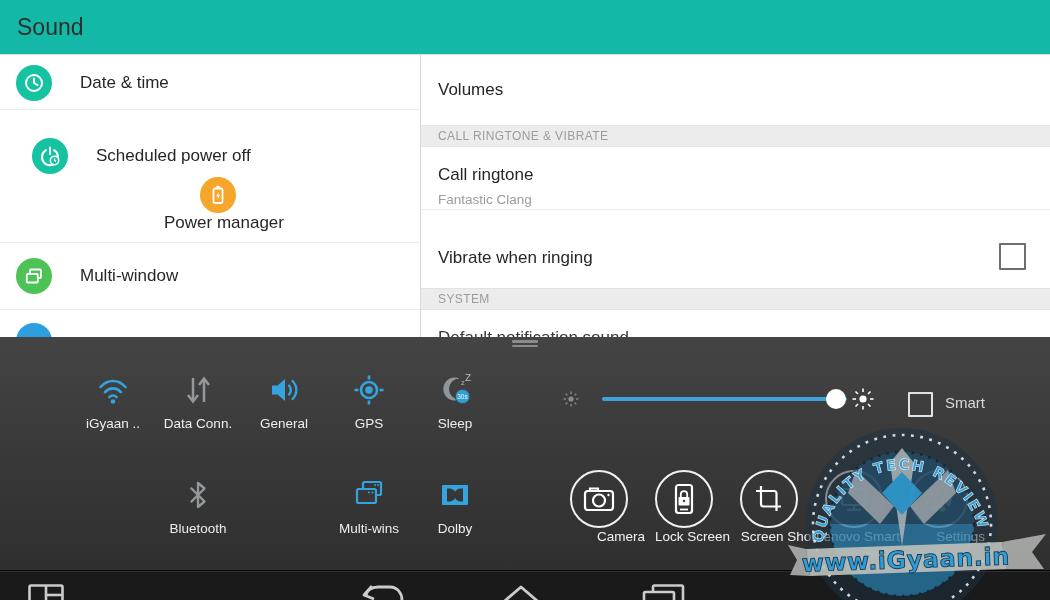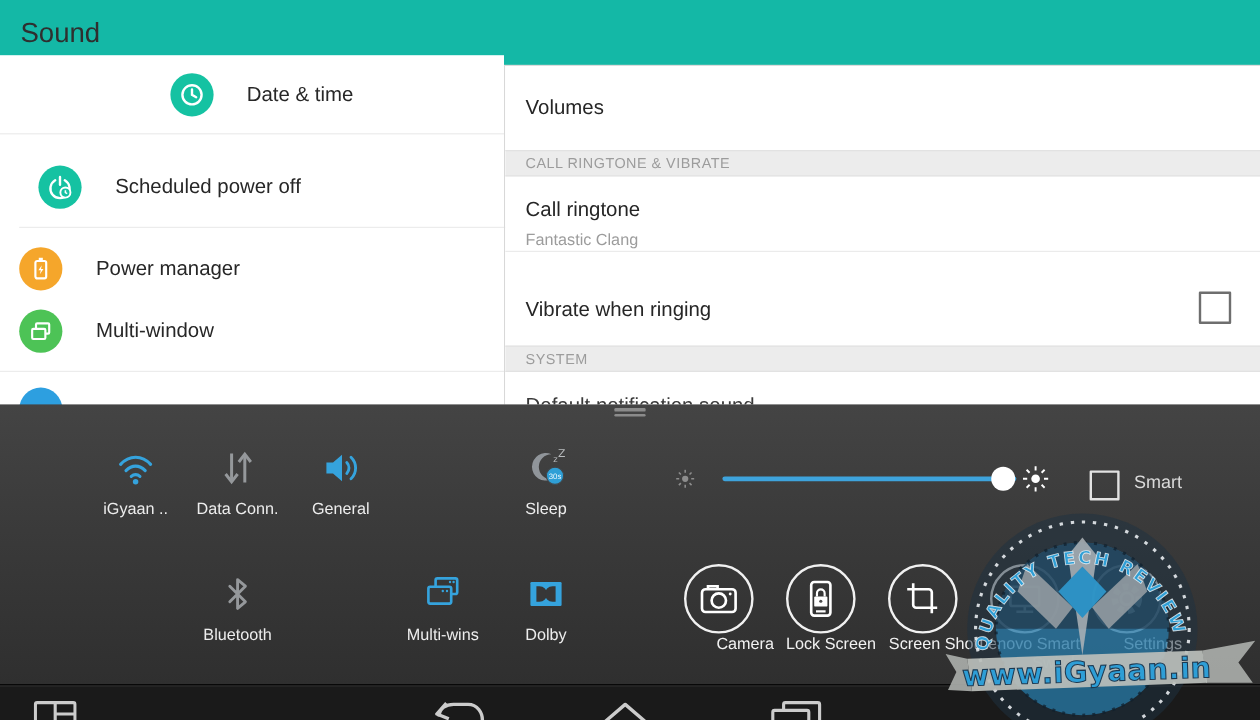--- a/index.html
+++ b/index.html
@@ -58,21 +58,21 @@
 </style>
 </head>
 <body>
 
 <div id="screen">
 
   <div class="hdr">
     <div class="title">Sound</div>
   </div>
 
-  <div class="lrow" style="top:46px;height:66px;justify-content:center;">
+  <div class="lrow" style="top:56px;height:54px;">
     <span class="licon" style="background:#15c2a2;">
       <svg width="22" height="22" viewBox="0 0 22 22">
           <circle cx="11" cy="11" r="8" fill="none" stroke="#fff" stroke-width="2"></circle>
           <path d="M11 6.5 V11 L14.5 13" stroke="#fff" stroke-width="2" fill="none" stroke-linecap="round"></path>
         </svg>
     </span>
     <span class="llabel">Date &amp; time</span>
   </div>
 
   <div class="lrow" style="top:123px;height:67px;margin-left:16px;">
@@ -80,21 +80,21 @@
       <svg width="22" height="22" viewBox="0 0 22 22">
         <path d="M7 5.2 A8 8 0 1 0 15 5.2" fill="none" stroke="#fff" stroke-width="2" stroke-linecap="round"></path>
         <line x1="11" y1="2.5" x2="11" y2="9" stroke="#fff" stroke-width="2" stroke-linecap="round"></line>
         <circle cx="15.5" cy="15.5" r="4.2" fill="#15c2a2" stroke="#fff" stroke-width="1.6"></circle>
         <path d="M15.5 13.6 V15.5 L17 16.4" stroke="#fff" stroke-width="1.3" fill="none"></path>
       </svg>
     </span>
     <span class="llabel">Scheduled power off</span>
   </div>
 
-  <div class="lrow" style="top:191px;height:66px;">
+  <div class="lrow" style="top:177px;height:66px;flex-direction:column;">
     <span class="licon" style="background:#f5a62b;">
       <svg width="22" height="22" viewBox="0 0 22 22">
         <rect x="6.5" y="4.5" width="9" height="14.5" rx="1.5" fill="none" stroke="#fff" stroke-width="1.8"></rect>
         <rect x="9.3" y="1.8" width="3.4" height="2.2" fill="#fff"></rect>
         <path d="M11.8 8 L9 12.2 H11 L10.2 15.6 L13.2 11.2 H11.2 Z" fill="#fff"></path>
       </svg>
     </span>
     <span class="llabel">Power manager</span>
   </div>
 
@@ -165,20 +165,31 @@
 
     <div class="qcell" style="left:242px;top:30px;">
       <svg width="40" height="40" viewBox="0 0 40 40">
         <polygon points="8,15.5 13.5,15.5 21,9 21,31 13.5,24.5 8,24.5" fill="#35a3dd"></polygon>
         <path d="M25 15.5 A6.5 6.5 0 0 1 25 24.5" fill="none" stroke="#35a3dd" stroke-width="2.4" stroke-linecap="round"></path>
         <path d="M28.5 11 A12.5 12.5 0 0 1 28.5 29" fill="none" stroke="#35a3dd" stroke-width="2.4" stroke-linecap="round"></path>
       </svg>
       <div class="tlabel">General</div>
     </div>
 
+    <div class="qcell" style="left:327px;top:30px;">
+      <svg width="40" height="40" viewBox="0 0 40 40">
+        <circle cx="20" cy="20" r="8" fill="none" stroke="#35a3dd" stroke-width="2.6"></circle>
+        <circle cx="20" cy="20" r="3.8" fill="#35a3dd"></circle>
+        <line x1="20" y1="5.5" x2="20" y2="9.5" stroke="#35a3dd" stroke-width="2.6"></line>
+        <line x1="20" y1="30.5" x2="20" y2="34.5" stroke="#35a3dd" stroke-width="2.6"></line>
+        <line x1="5.5" y1="20" x2="9.5" y2="20" stroke="#35a3dd" stroke-width="2.6"></line>
+        <line x1="30.5" y1="20" x2="34.5" y2="20" stroke="#35a3dd" stroke-width="2.6"></line>
+      </svg>
+      <div class="tlabel">GPS</div>
+    </div>
 
     <div class="qcell" style="left:413px;top:30px;">
       <svg width="40" height="40" viewBox="0 0 40 40">
         <path d="M24.5 8.5 A11.5 11.5 0 1 0 24.5 29.5 A9 9 0 0 1 24.5 8.5 Z" fill="#90959a"></path>
         <text x="26" y="15" font-size="7" fill="#b9bcbe" font-family="DejaVu Sans">z</text>
         <text x="30" y="11" font-size="9" fill="#b9bcbe" font-family="DejaVu Sans">Z</text>
         <circle cx="27.5" cy="26.5" r="7.2" fill="#2f9fd6" stroke="#41464a" stroke-width="1"></circle>
         <text x="27.5" y="29" font-size="6.5" fill="#eaf6fd" text-anchor="middle">30s</text>
       </svg>
       <div class="tlabel">Sleep</div>

